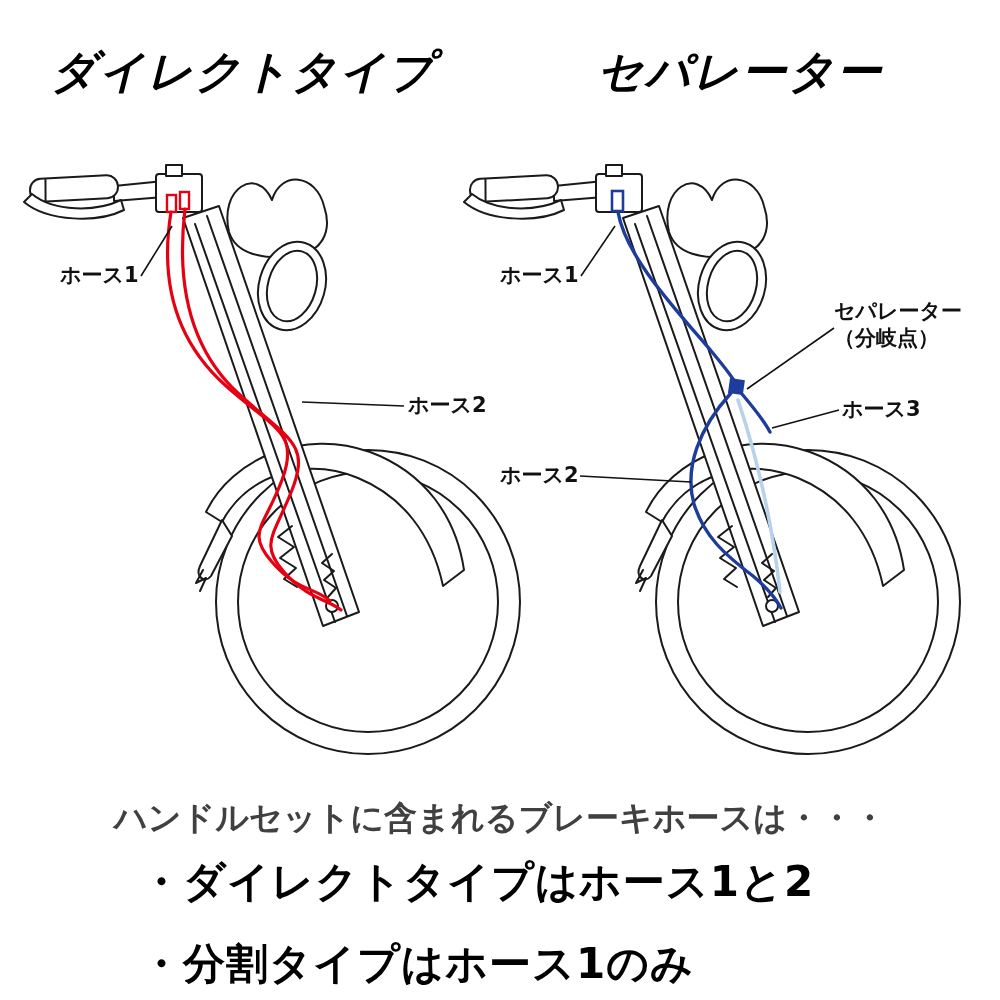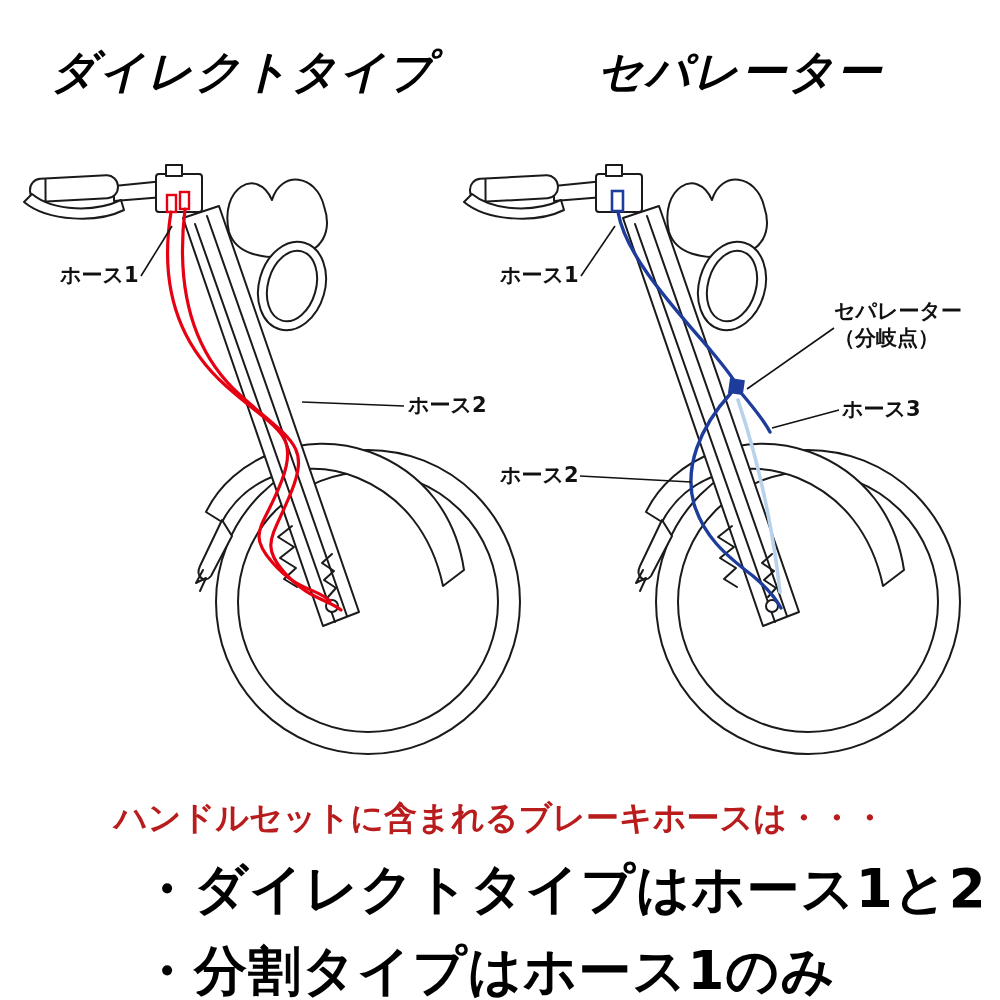--- a/index.html
+++ b/index.html
@@ -26,24 +26,24 @@
   .nf{fill:none;stroke:var(--line,#1a1a1a);stroke-width:2;stroke-linejoin:round;stroke-linecap:round;}
   .leader{stroke:#111;stroke-width:1.6;}
   .hose-red{fill:none;stroke:var(--hose_red,#e60012);stroke-width:3.2;stroke-linecap:round;}
   .fit-red{fill:#ffffff;stroke:var(--hose_red,#e60012);stroke-width:2.4;}
   .hose-blue{fill:none;stroke:var(--hose_blue,#1e3c9b);stroke-width:3.4;stroke-linecap:round;}
   .hose-light{fill:none;stroke:var(--hose_blue_light,#b9d2ec);stroke-width:3.6;stroke-linecap:round;}
   .fit-blue{fill:#ffffff;stroke:var(--hose_blue,#1e3c9b);stroke-width:2.6;}
   .sep{fill:var(--hose_blue,#1e3c9b);stroke:none;}
   .footer-intro{
     position:absolute;left:0;right:0;top:796px;text-align:center;
-    font-size:33px;font-weight:800;color:#b91c1c;
+    font-size:33px;font-weight:800;color:#404040;
   }
   .bullet{
-    position:absolute;left:140px;font-size:53px;font-weight:800;color:#000;letter-spacing:1px;
+    position:absolute;left:140px;font-size:42px;font-weight:800;color:#000;letter-spacing:1px;
   }
   #bullet-1{top:854px;}
   #bullet-2{top:936px;}
 </style>
 </head>
 <body>
 
 <svg width="0" height="0" style="position:absolute" aria-hidden="true">
   <defs>
     <g id="bike-art">

